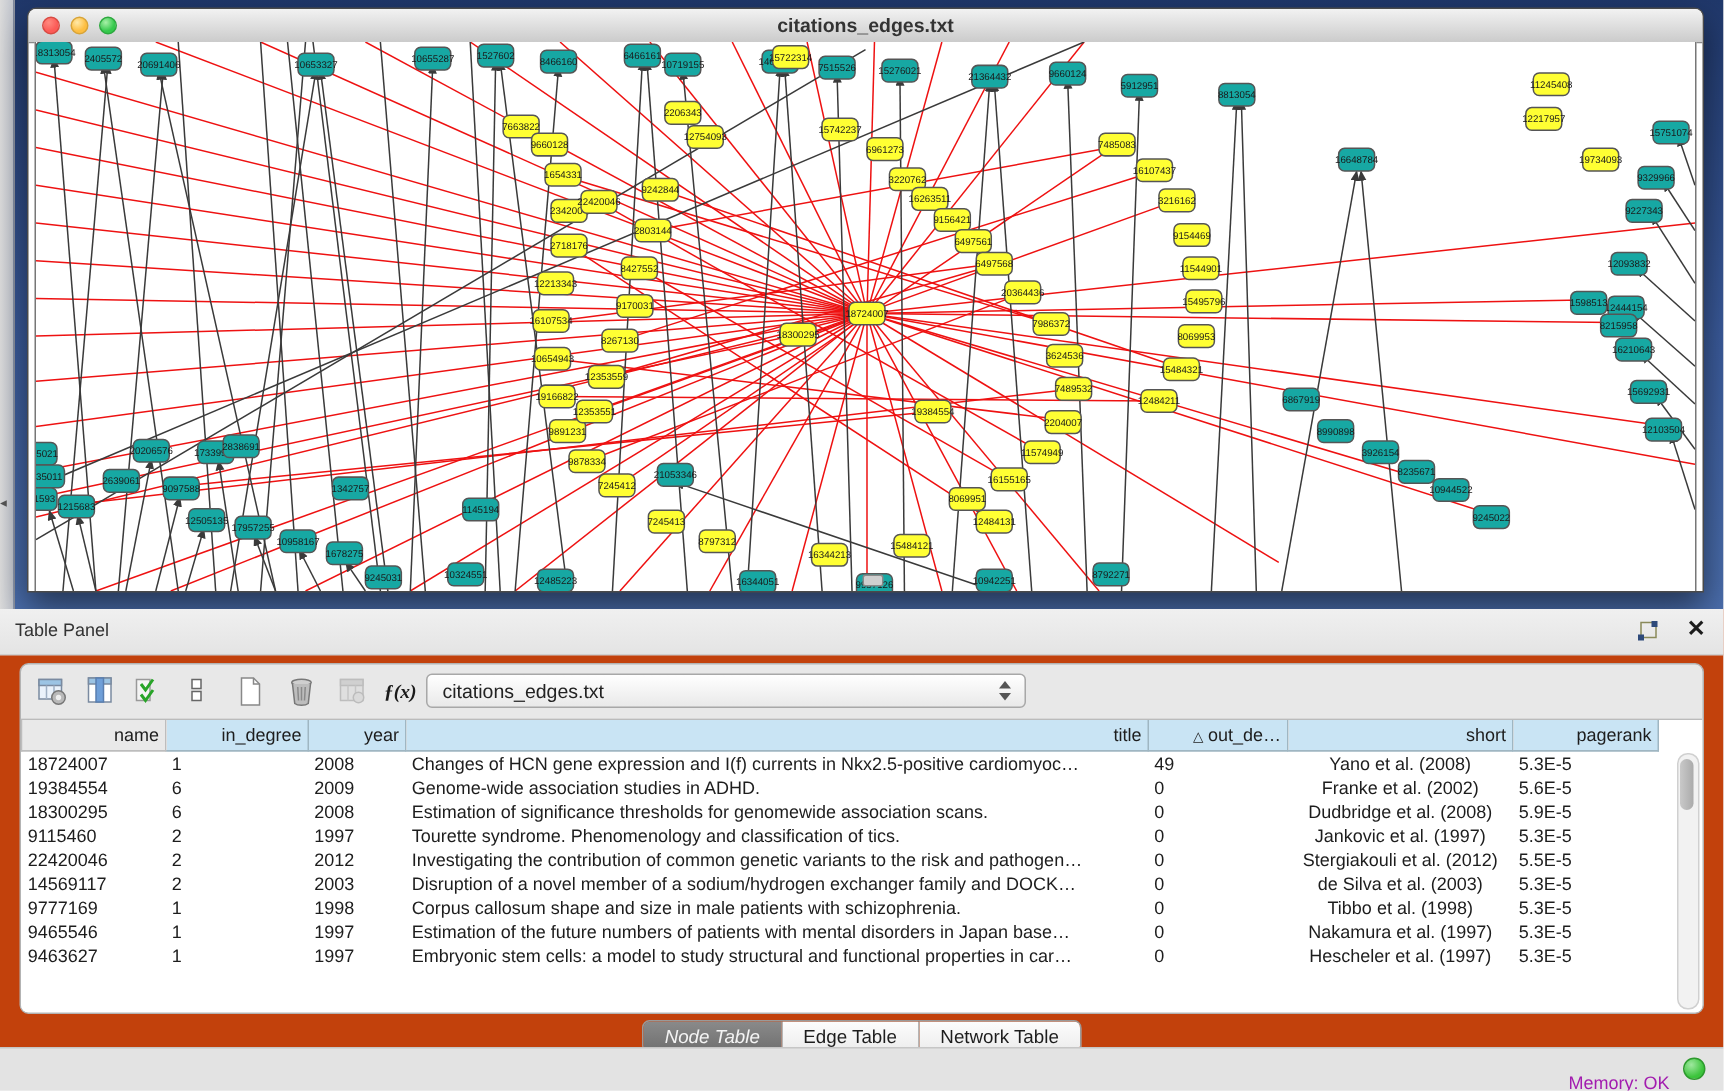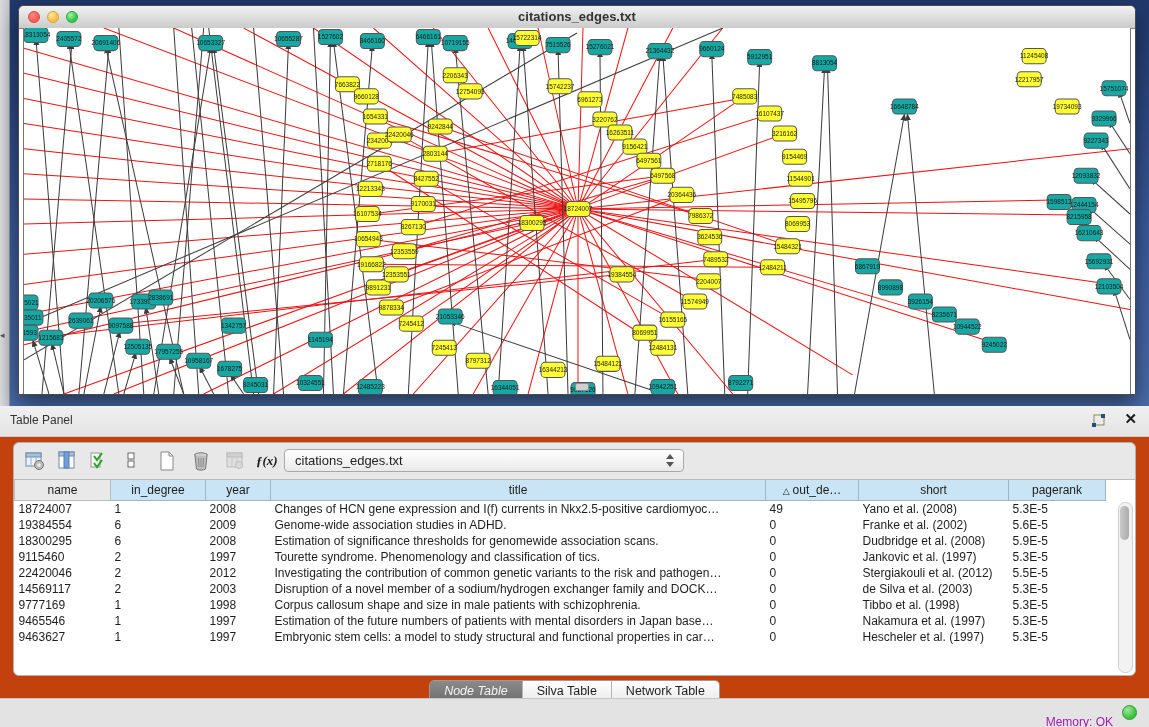--- a/index.html
+++ b/index.html
@@ -32,25 +32,25 @@
   .toolbar{position:relative;height:36px;}
   .tbtn{position:absolute;top:5px;width:26px;height:26px;border:none;background:transparent;padding:2px;cursor:pointer;}
   .combo{position:absolute;left:270px;top:6px;width:400px;height:23px;border:1px solid #a8a8a8;border-radius:4px;background:linear-gradient(180deg,#ffffff,#e9e9e9);box-sizing:border-box;cursor:pointer;}
   .combo-label{position:absolute;left:10px;top:3px;font-size:13px;color:#222;}
   .combo-arrows{position:absolute;right:8px;top:4px;width:9px;height:14px;}
   .combo-arrows i{display:block;width:0;height:0;border-left:4px solid transparent;border-right:4px solid transparent;}
   .combo-arrows .up{border-bottom:5px solid #555;margin-bottom:3px;}
   .combo-arrows .dn{border-top:5px solid #555;}
   .table-wrap{position:absolute;left:0;right:0;top:36px;bottom:0;background:#fff;border-top:1px solid #bbb;}
   table{border-collapse:collapse;table-layout:fixed;width:1091px;font-size:12px;color:#1d1d1d;}
-  th{height:20px;font-weight:normal;text-align:center;background:#c9e4f4;border:1px solid #9fb6c2;border-top:none;padding:0 4px;overflow:hidden;white-space:nowrap;}
+  th{height:20px;font-weight:normal;text-align:right;background:#c9e4f4;border:1px solid #9fb6c2;border-top:none;padding:0 4px;overflow:hidden;white-space:nowrap;}
   th.first{background:#e9e9e9;border-color:#bdbdbd;}
   td{height:16px;padding:0 4px;white-space:nowrap;overflow:hidden;text-overflow:ellipsis;}
   col.c0{width:96px}col.c1{width:95px}col.c2{width:65px}col.c3{width:495px}col.c4{width:93px}col.c5{width:150px}col.c6{width:97px}
-  td.center{}
+  td.center{text-align:center;}
   .sort-tri{font-size:9px;margin-right:3px;}
   .vscroll{position:absolute;right:2px;top:22px;bottom:2px;width:13px;background:#f2f2f2;border:1px solid #d0d0d0;border-radius:7px;}
   .vthumb{position:absolute;left:1px;top:3px;width:9px;height:34px;background:linear-gradient(90deg,#c9c9c9,#ababab);border-radius:5px;}
 
   
   .tabbar{position:absolute;left:0;right:0;top:272px;height:26px;text-align:center;}
   .seg{display:inline-flex;margin-top:2px;border:1px solid #9a9a9a;border-radius:5px;overflow:hidden;box-shadow:0 1px 0 rgba(255,255,255,.7);}
   .seg button{font-family:"Liberation Sans",sans-serif;font-size:12.5px;height:20px;padding:0 14px;border:none;background:linear-gradient(180deg,#fdfdfd,#ececec);color:#1d1d1d;border-left:1px solid #b5b5b5;cursor:pointer;}
   .seg button:first-child{border-left:none;}
   .seg button.active{background:linear-gradient(180deg,#8a8a8a,#6f6f6f);color:#f4f4f4;font-style:italic;}
@@ -862,21 +862,21 @@
         </table>
         <div class="vscroll">
             <div class="vthumb"></div>
           </div>
       </div>
     </div>
 
     <div class="tabbar">
       <div class="seg" id="seg">
           <button class="active">Node Table</button>
-          <button>Silva Table</button>
+          <button>Edge Table</button>
           <button>Network Table</button>
         </div>
     </div>
   </div>
 
   <div class="statusbar">
     <span class="memory">Memory: OK</span>
     <span class="memdot"></span>
   </div>
 </div>

